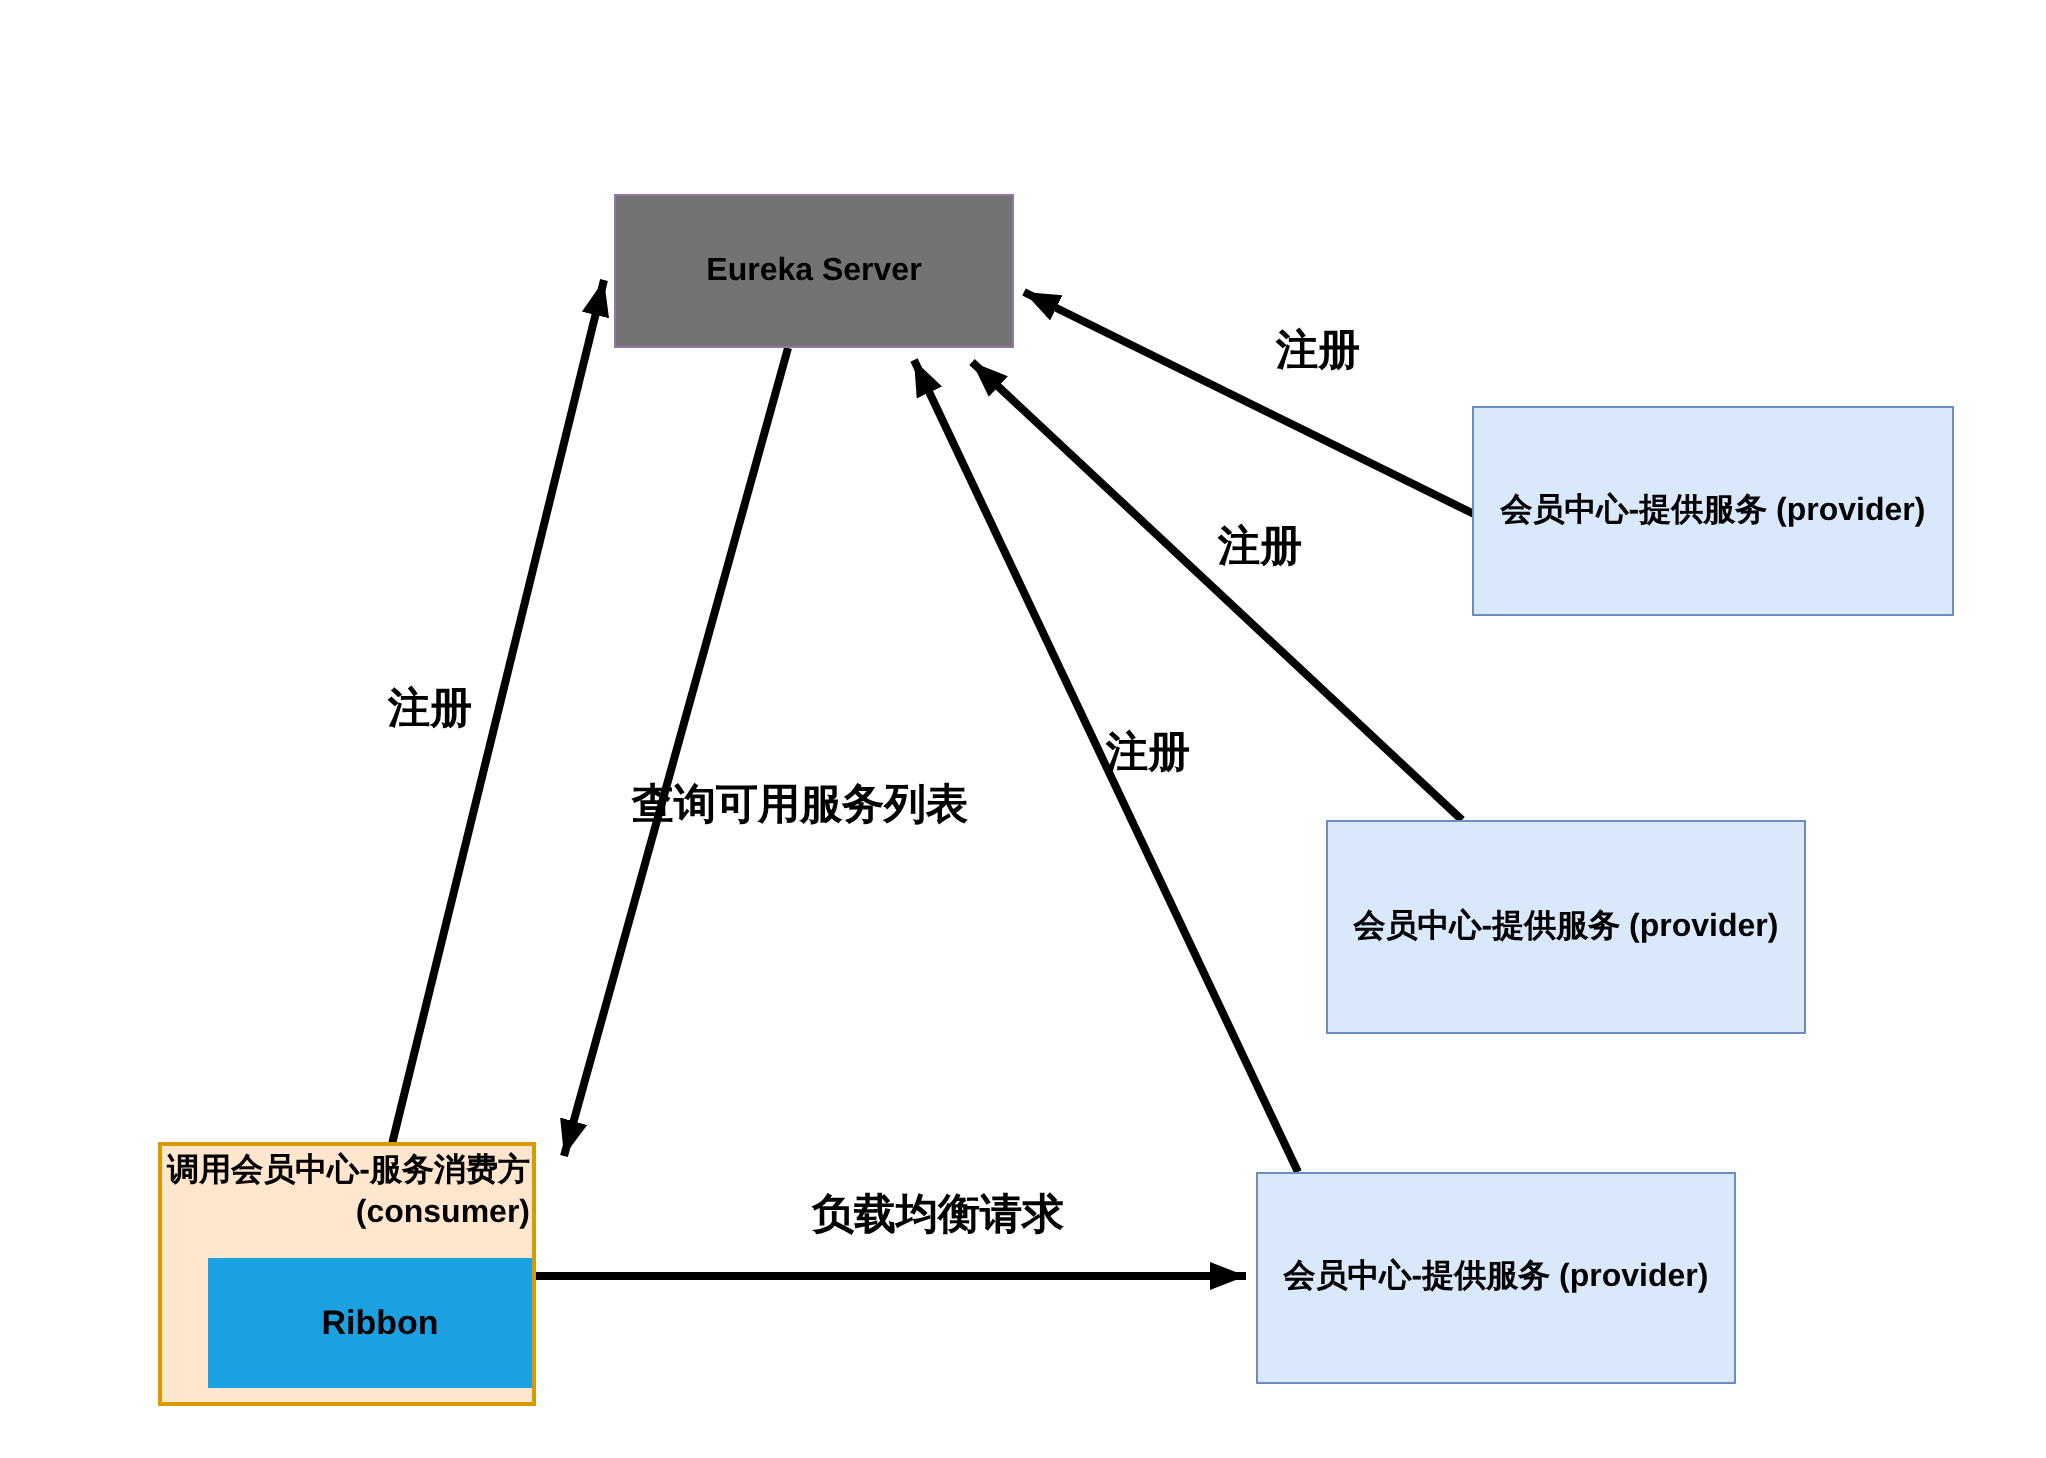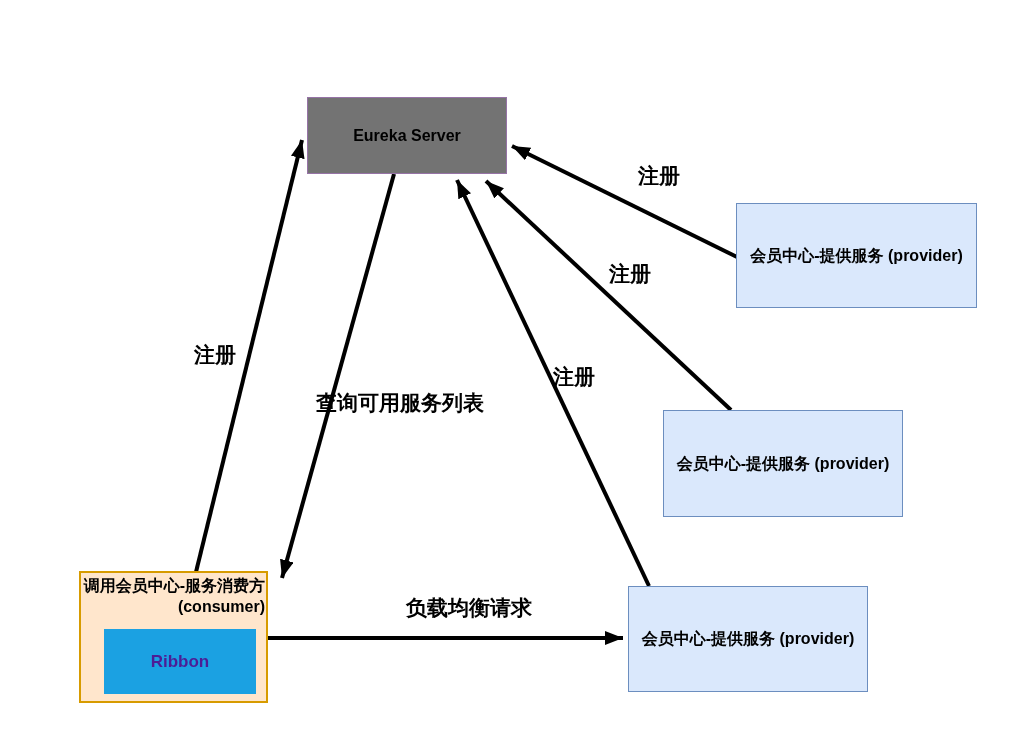--- a/index.html
+++ b/index.html
@@ -61,27 +61,28 @@
   .consumer-label {
     padding: 3px 1px 0 2px;
     font-weight: bold;
     font-size: 16px;
     line-height: 1.3;
   }
   .node-ribbon {
     position: absolute;
     left: 23px; top: 56px; width: 152px; height: 65px;
     background: #1BA1E2;
-    color: #4c1d95;
+    color: #000000;
     border: none;
     display: flex;
     align-items: center;
     justify-content: center;
     font-weight: bold;
     font-size: 17px;
+    padding-left: 10px;
   }
   .edge-label {
     position: absolute;
     font-weight: bold;
     font-size: 21px;
     line-height: 1.1;
     white-space: nowrap;
     color: #000000;
   }
   .edge-label-register-1 { left: 638px; top: 164px; }

